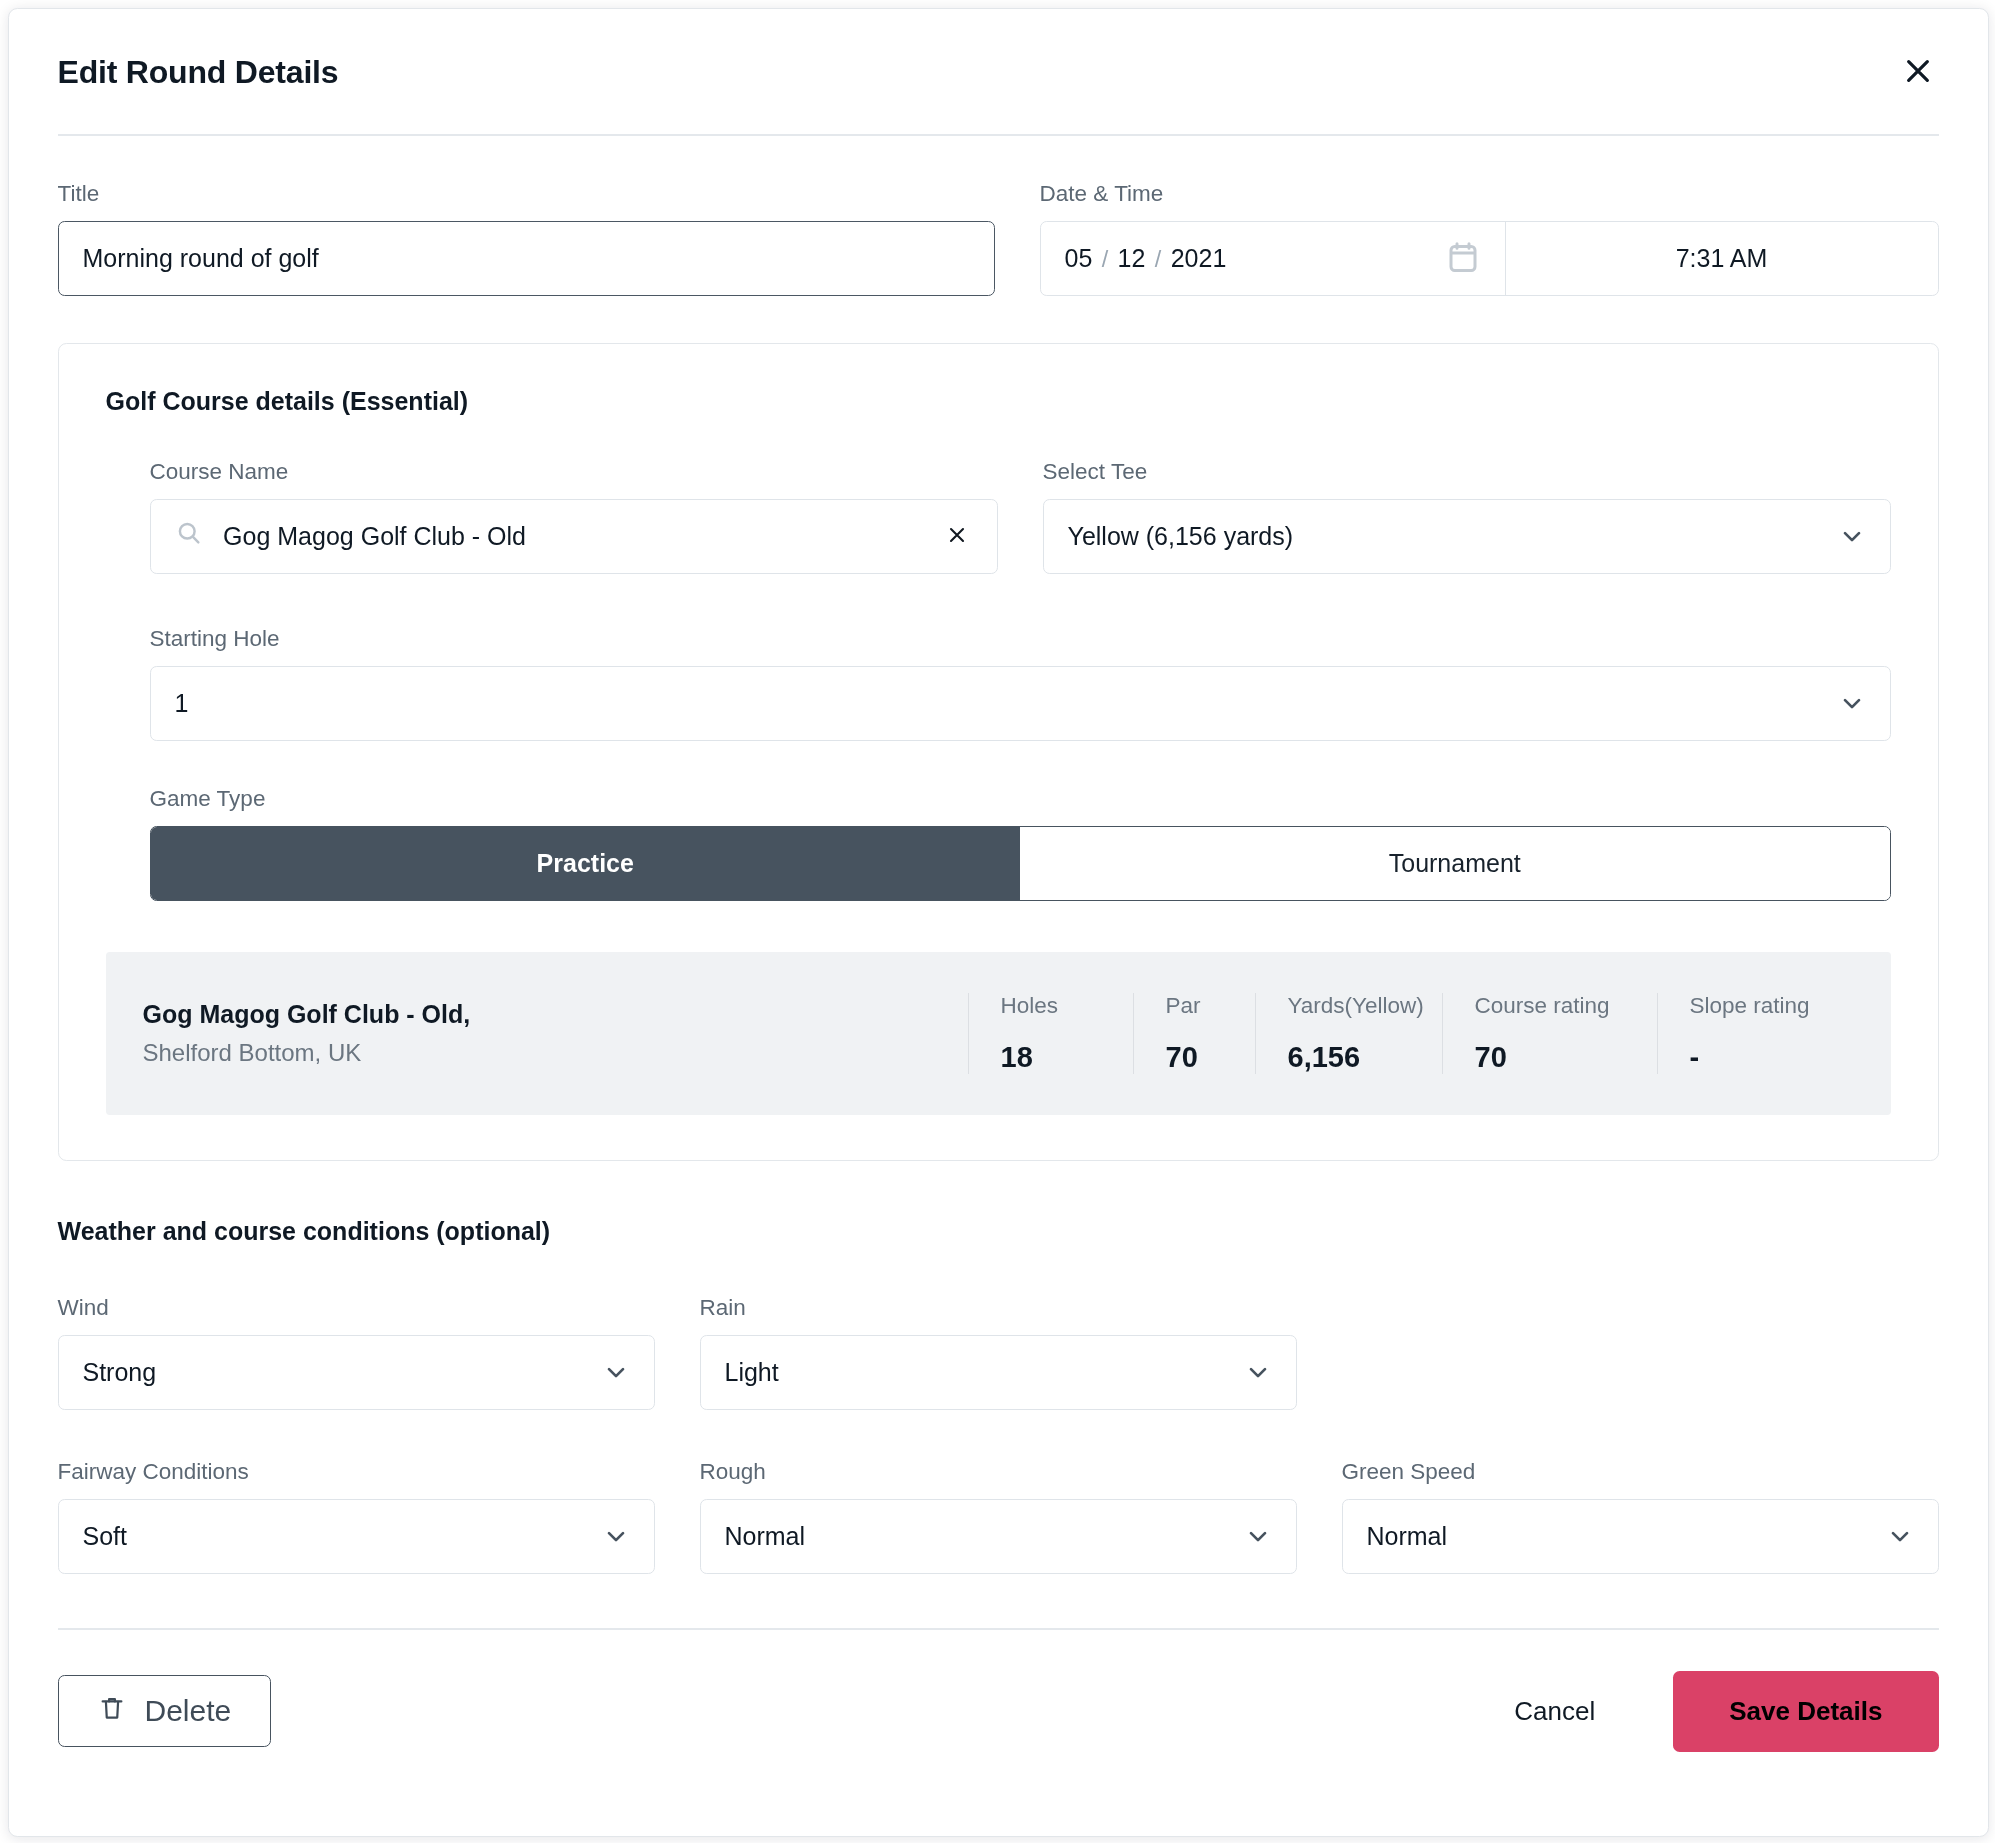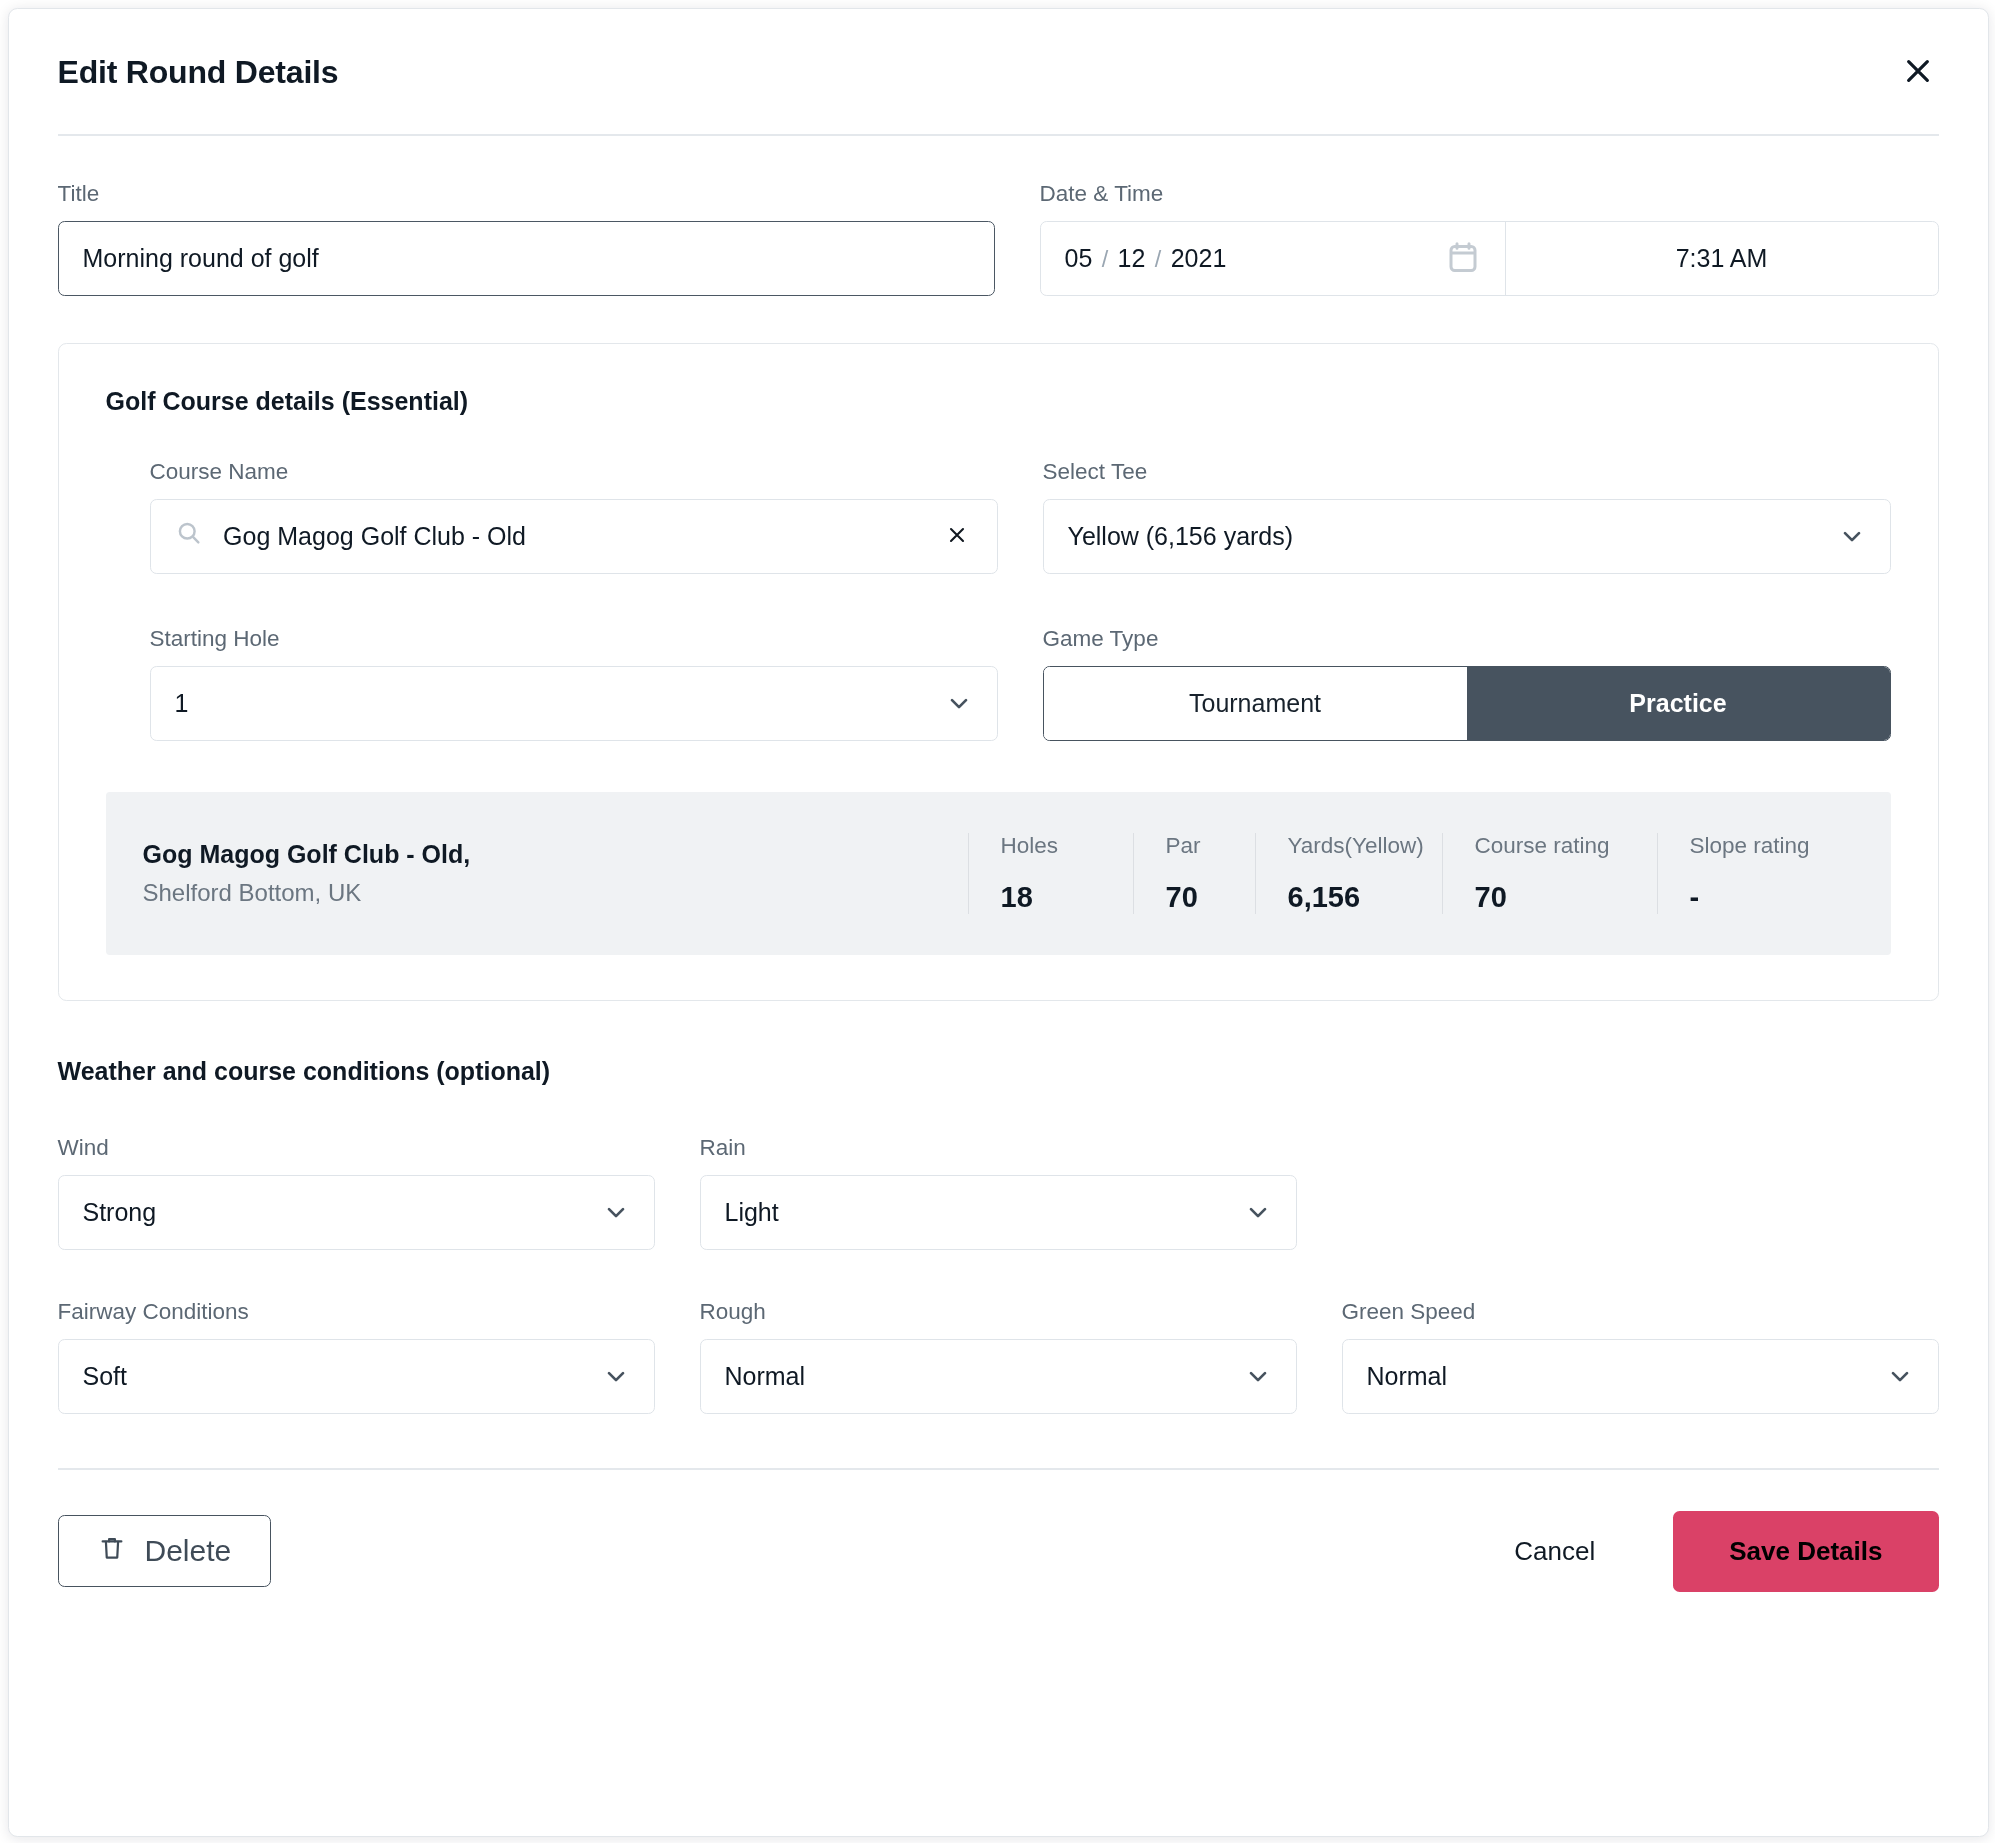--- a/index.html
+++ b/index.html
@@ -82,21 +82,21 @@
   .grid2 > div { flex: 1; }
   .search-ctl { justify-content: space-between; gap: 4px; }
   .search-left { display: flex; align-items: center; gap: 20.6px; flex: 1; min-width: 0; }
   .search-val { font-size: 25px; color: #0f1924; white-space: nowrap; overflow: hidden; }
   .clear-x {
     background: none; border: none; padding: 0; cursor: pointer;
     display: flex; align-items: center; justify-content: center;
     width: 32px; height: 32px;
   }
 
-  .row-2 { margin-top: 52px; }
+  .row-2 { margin-top: 52px; flex-direction: column; }
 
   
   .seg {
     height: 75px; display: flex; border: 1.9px solid #47535f; border-radius: 6.6px;
     overflow: hidden;
   }
   .seg-btn {
     flex: 1; display: flex; align-items: center; justify-content: center;
     font-size: 25px; cursor: pointer; background: #fff; color: #18222c;
     border: none; font-family: inherit;
@@ -246,22 +246,22 @@
               <svg width="28" height="28" viewBox="0 0 24 24" fill="none" stroke="#46525e" stroke-width="2.3" stroke-linecap="round" stroke-linejoin="round">
                 <path d="M6 9.5 L12 15.5 L18 9.5"></path>
               </svg>
             </span>
           </div>
         </div>
 
         <div>
           <span class="label">Game Type</span>
           <div class="seg">
+            <button class="seg-btn active">Practice</button>
             <button class="seg-btn">Tournament</button>
-            <button class="seg-btn active">Practice</button>
           </div>
         </div>
       </div>
 
       <div class="summary">
         <div class="sum-name">
           <div class="sum-name-main">Gog Magog Golf Club - Old,</div>
           <div class="sum-name-sub">Shelford Bottom, UK</div>
         </div>
         <div class="sum-stat w-holes">

